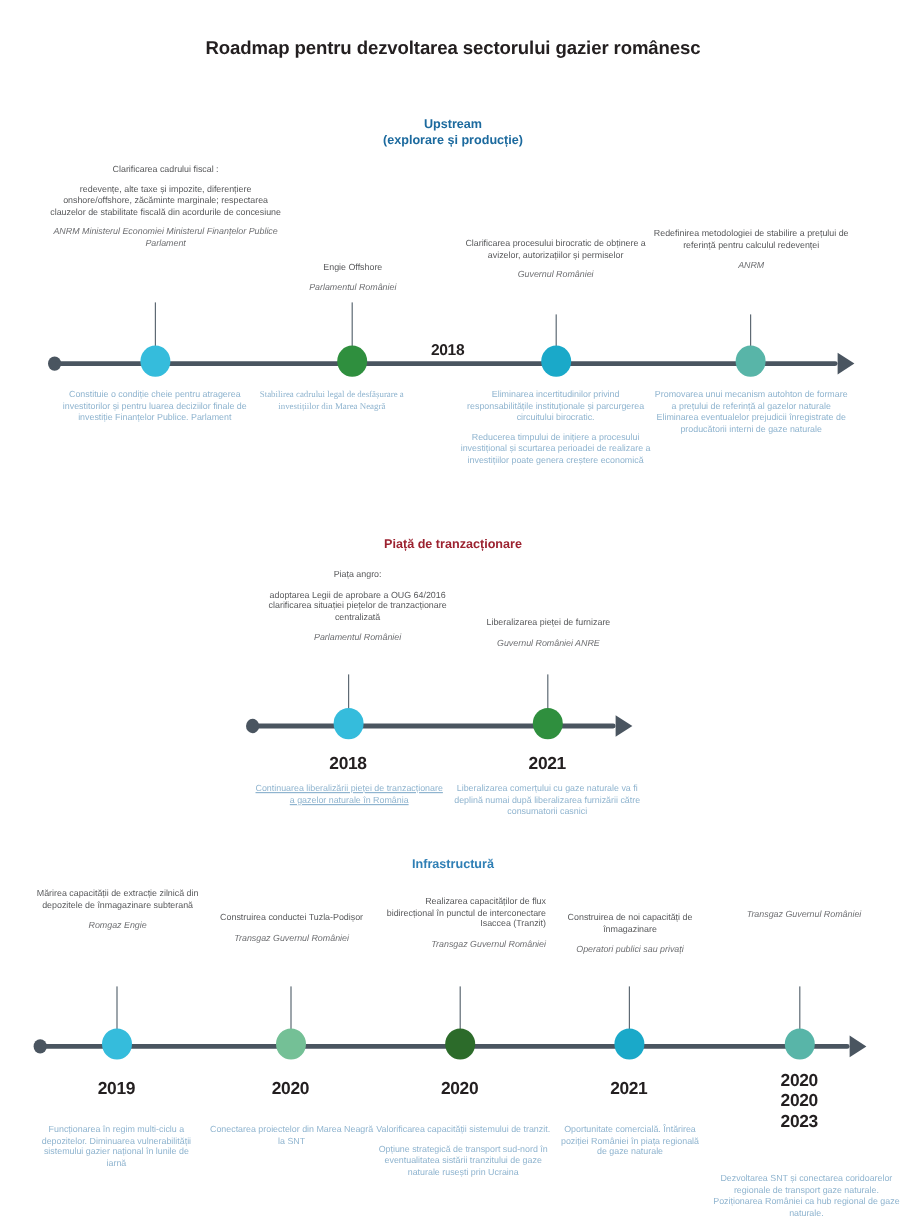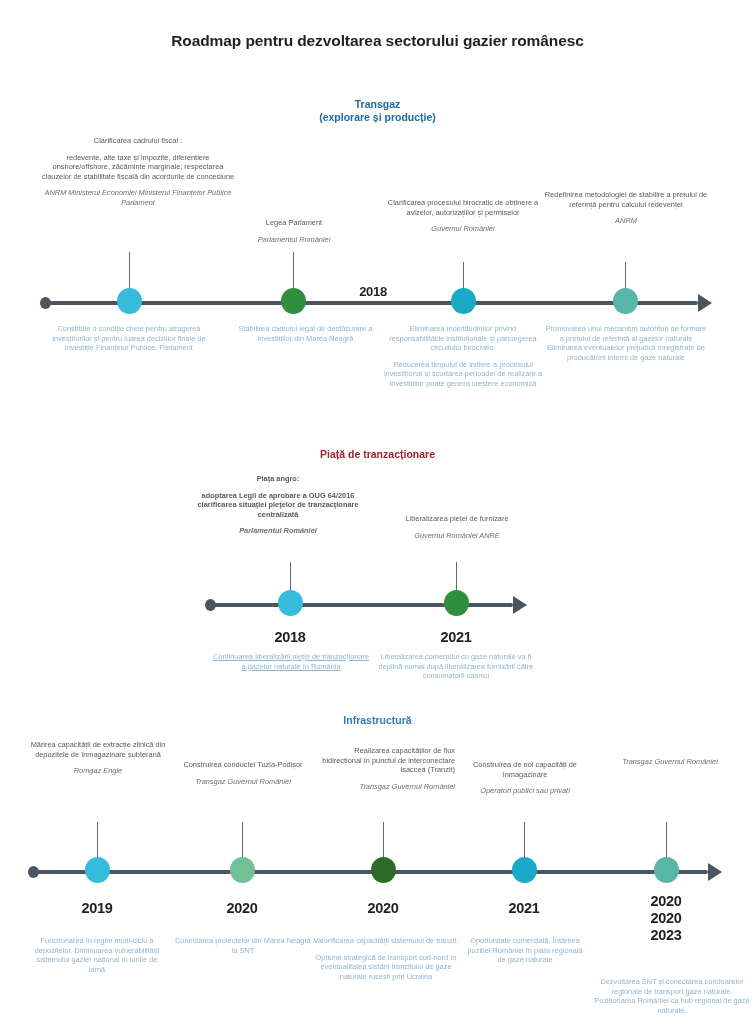--- a/index.html
+++ b/index.html
@@ -78,21 +78,21 @@
 </style>
 </head>
 <body>
 
 <div class="page">
 
   <div class="main-title">Roadmap pentru dezvoltarea sectorului gazier românesc</div>
 
   <div class="section" style="top:98px;">
     <div class="sec-head up">
-      <span>Transgaz</span><br>
+      <span>Upstream</span><br>
       <span>(explorare și producție)</span>
     </div>
   </div>
 
   <div class="axis" style="left:40px; top:283px; width:680px;">
     <div class="axis-startdot" style="left:0;"></div>
     <div class="axis-line" style="left:6px; width:652px;"></div>
     <div class="axis-arrow" style="left:658px;"></div>
   </div>
 
@@ -108,27 +108,27 @@
     </div>
     <div class="stem" style="left:129px; top:252px; height:44px;"></div>
     <div class="dot" style="left:117px; top:288px; background:#35bcdc;"></div>
     <div class="below" style="left:40px; top:324px; width:178px;">
       <p>Constituie o condiție cheie pentru atragerea investitorilor și pentru luarea deciziilor finale de investiție Finanțelor Publice. Parlament</p>
     </div>
   </div>
 
   <div class="ms">
     <div class="above" style="left:214px; top:218px; width:160px;">
-      <span class="lead">Legea Parlament</span>
+      <span class="lead">Engie Offshore</span>
       <span class="gap"></span>
       <span class="owner">Parlamentul României</span>
     </div>
     <div class="stem" style="left:293px; top:252px; height:44px;"></div>
     <div class="dot" style="left:281px; top:288px; background:#2f8f3e;"></div>
-    <div class="below" style="left:228px; top:324px; width:155px;">
+    <div class="below" style="left:199px; top:324px; width:155px;font-family:Liberation Serif, serif;">
       <p>Stabilirea cadrului legal de desfășurare a investițiilor din Marea Neagră</p>
     </div>
   </div>
 
   <div class="ms">
     <div class="above" style="left:382px; top:198px; width:162px;">
       <span class="lead">Clarificarea procesului birocratic de obținere a avizelor, autorizațiilor și permiselor</span>
       <span class="gap"></span>
       <span class="owner">Guvernul României</span>
     </div>
@@ -159,21 +159,21 @@
     </div>
   </div>
 
   <div class="axis" style="left:205px; top:585px; width:330px;">
     <div class="axis-startdot" style="left:0;"></div>
     <div class="axis-line" style="left:6px; width:302px;"></div>
     <div class="axis-arrow" style="left:308px;"></div>
   </div>
 
   <div class="ms">
-    <div class="above" style="left:196px; top:474px; width:164px;font-weight:bold;">
+    <div class="above" style="left:216px; top:474px; width:164px;">
       <span class="lead">Piața angro:</span>
       <span class="gap"></span>
       <span class="detail">adoptarea Legii de aprobare a OUG 64/2016 clarificarea situației piețelor de tranzacționare centralizată</span>
       <span class="gap"></span>
       <span class="owner">Parlamentul României</span>
     </div>
     <div class="stem" style="left:290px; top:562px; height:34px;"></div>
     <div class="dot" style="left:278px; top:590px; background:#35bcdc;"></div>
     <div class="year" style="left:245px; top:629px; width:90px;">2018</div>
     <div class="below" style="left:212px; top:652px; width:158px;text-decoration:underline;">

